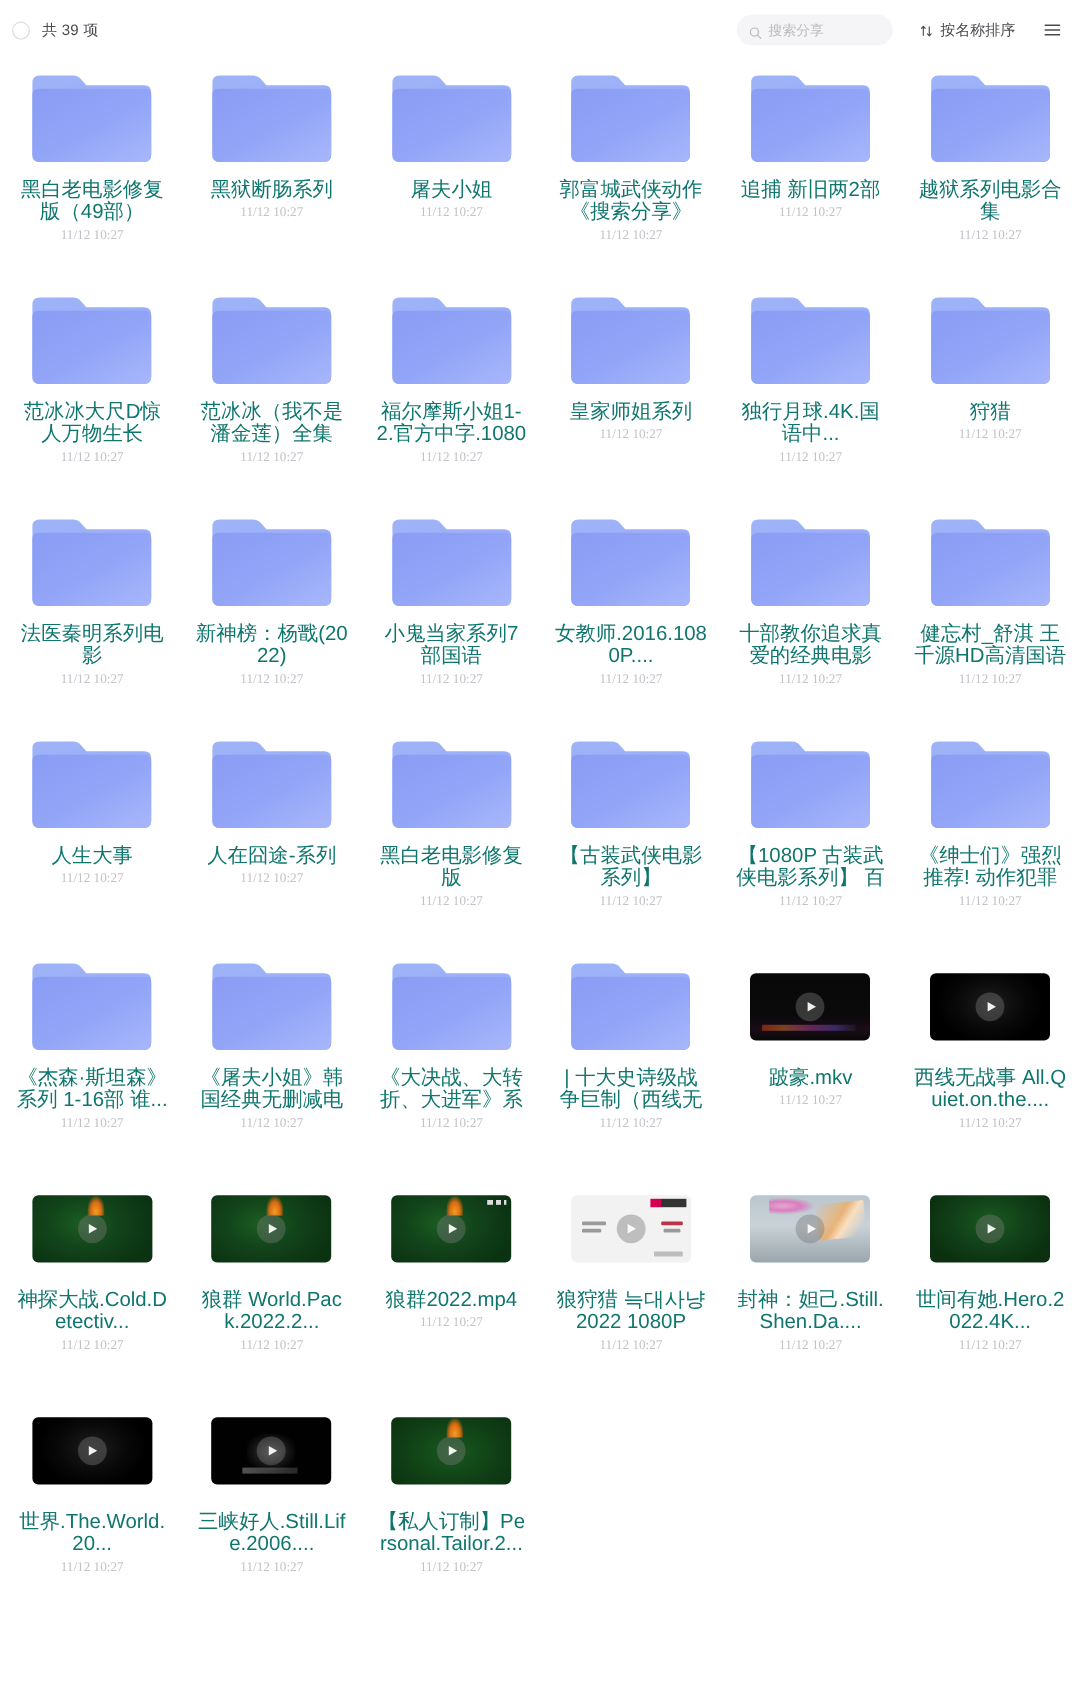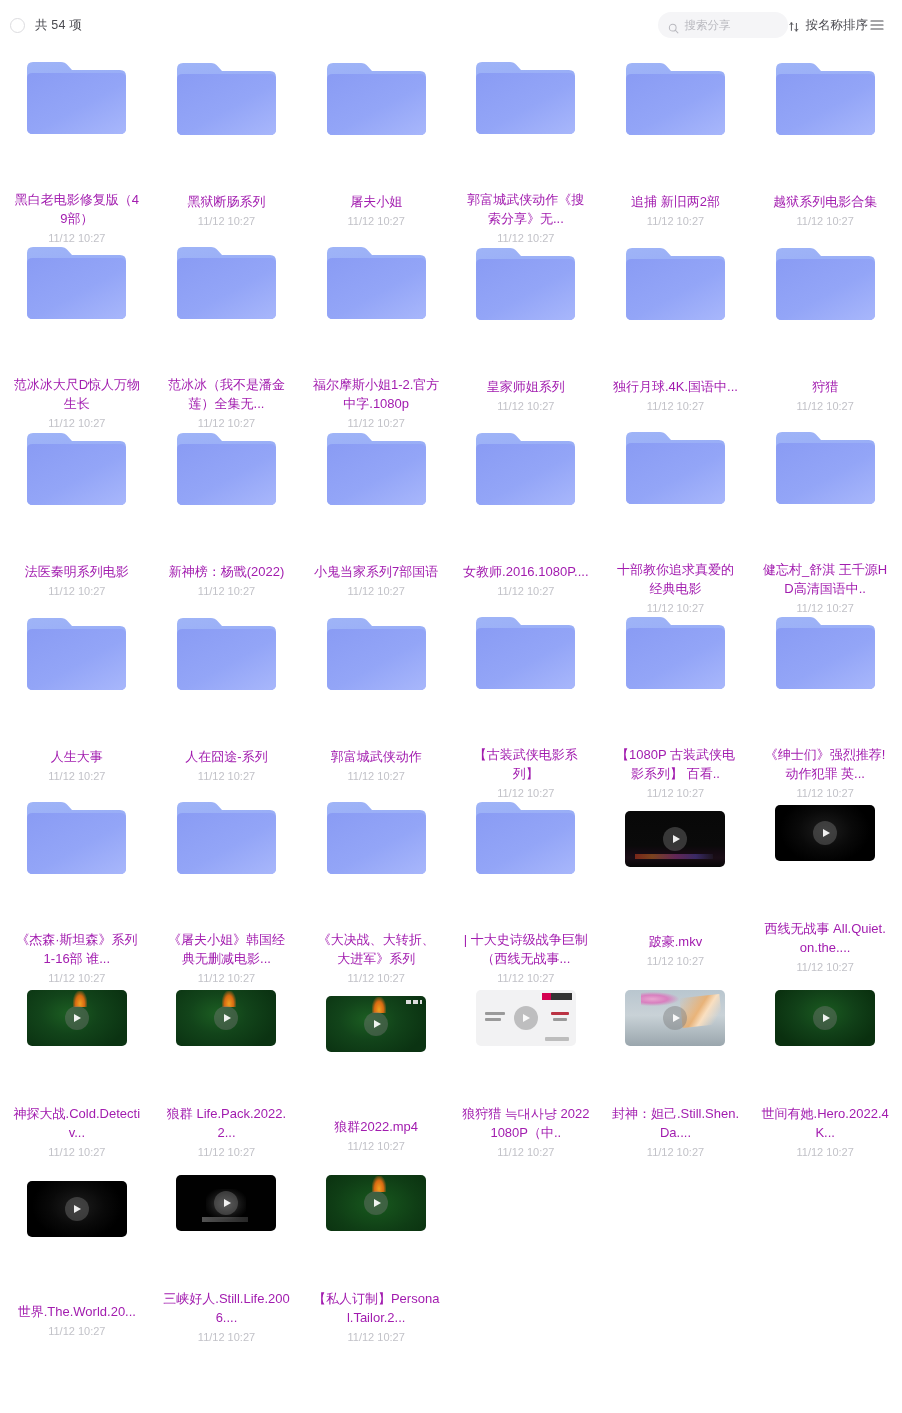--- a/index.html
+++ b/index.html
@@ -35,20 +35,21 @@
   .count-text {
     font-size: 12.5px;
     color: #4a4a50;
     letter-spacing: 0.2px;
     white-space: nowrap;
   }
   .tb-right {
     margin-left: auto;
     display: flex;
     align-items: center;
+    gap: 22px;
   }
   .search-box {
     width: 130px;
     height: 26px;
     background: #f5f5f7;
     border-radius: 13px;
     display: flex;
     align-items: center;
     padding: 0 10px;
     gap: 6px;
@@ -200,43 +201,43 @@
 
   .meta {
     margin-top: 8px;
     width: 128px;
     text-align: center;
     display: flex;
     flex-direction: column;
     align-items: center;
   }
   .fname {
-    font-size: 13px;
+    font-size: 17px;
     line-height: 19px;
-    color: #a21caf;
+    color: #0f766e;
     word-break: break-all;
     max-height: 38px;
     overflow: hidden;
-    margin-top: 44px;
   }
   .fdate {
     margin-top: 3px;
     font-size: 11px;
     line-height: 15px;
     color: #c2c2c8;
     white-space: nowrap;
+    font-family: Liberation Serif, serif;
   }
 </style>
 </head>
 <body>
 
 <div class="toolbar">
   <div class="tb-left">
     <div class="select-circle"></div>
-    <span class="count-text">共 54 项</span>
+    <span class="count-text">共 39 项</span>
   </div>
 
   <div class="tb-right">
     <div class="search-box">
       <span class="mag">
         <svg viewBox="0 0 14 14" width="11" height="11">
           <circle cx="6" cy="6" r="4.3" fill="none" stroke="#b9b9bf" stroke-width="1.3"></circle>
           <line x1="9.2" y1="9.2" x2="12.6" y2="12.6" stroke="#b9b9bf" stroke-width="1.3" stroke-linecap="round"></line>
         </svg>
       </span>
@@ -780,21 +781,21 @@
           <stop offset="0.55" stop-color="#93a5f7"></stop>
           <stop offset="1" stop-color="#a7b6fb"></stop>
         </linearGradient>
       </defs>
       <path d="M4 10 Q4 4 10 4 H38 Q42 4 44.5 7 L49 12 H97 Q103 12 103 18 V70 Q103 76 97 76 H10 Q4 76 4 70 Z" fill="url(#ftop20)"></path>
       <path d="M4 20 Q4 15 9.5 15 H97.5 Q103 15 103 20.5 V70 Q103 76 97 76 H10 Q4 76 4 70 Z" fill="url(#fbody20)"></path>
     </svg>
   </span>
       </div>
       <div class="meta">
-        <div class="fname">郭富城武侠动作</div>
+        <div class="fname">黑白老电影修复版</div>
         <div class="fdate">11/12 10:27</div>
       </div>
     </div>
     <div class="cell">
       <div class="thumb-wrap">
         <span class="folder">
     <svg viewBox="0 0 107 80">
       <defs>
         <linearGradient id="ftop21" x1="0" y1="0" x2="0.25" y2="1">
           <stop offset="0" stop-color="#9fb4f7"></stop>
@@ -1003,21 +1004,21 @@
       </div>
     </div>
     <div class="cell">
       <div class="thumb-wrap">
         <span class="video th-green">
       <span class="deco gr-flame"></span>
       <span class="playwrap"></span>
     </span>
       </div>
       <div class="meta">
-        <div class="fname">狼群 Life.Pack.2022.2...</div>
+        <div class="fname">狼群 World.Pack.2022.2...</div>
         <div class="fdate">11/12 10:27</div>
       </div>
     </div>
     <div class="cell">
       <div class="thumb-wrap">
         <span class="video th-green">
       <span class="deco gr-flame"></span>
           <span class="deco tiny-icons"></span>
       <span class="playwrap"></span>
     </span>

